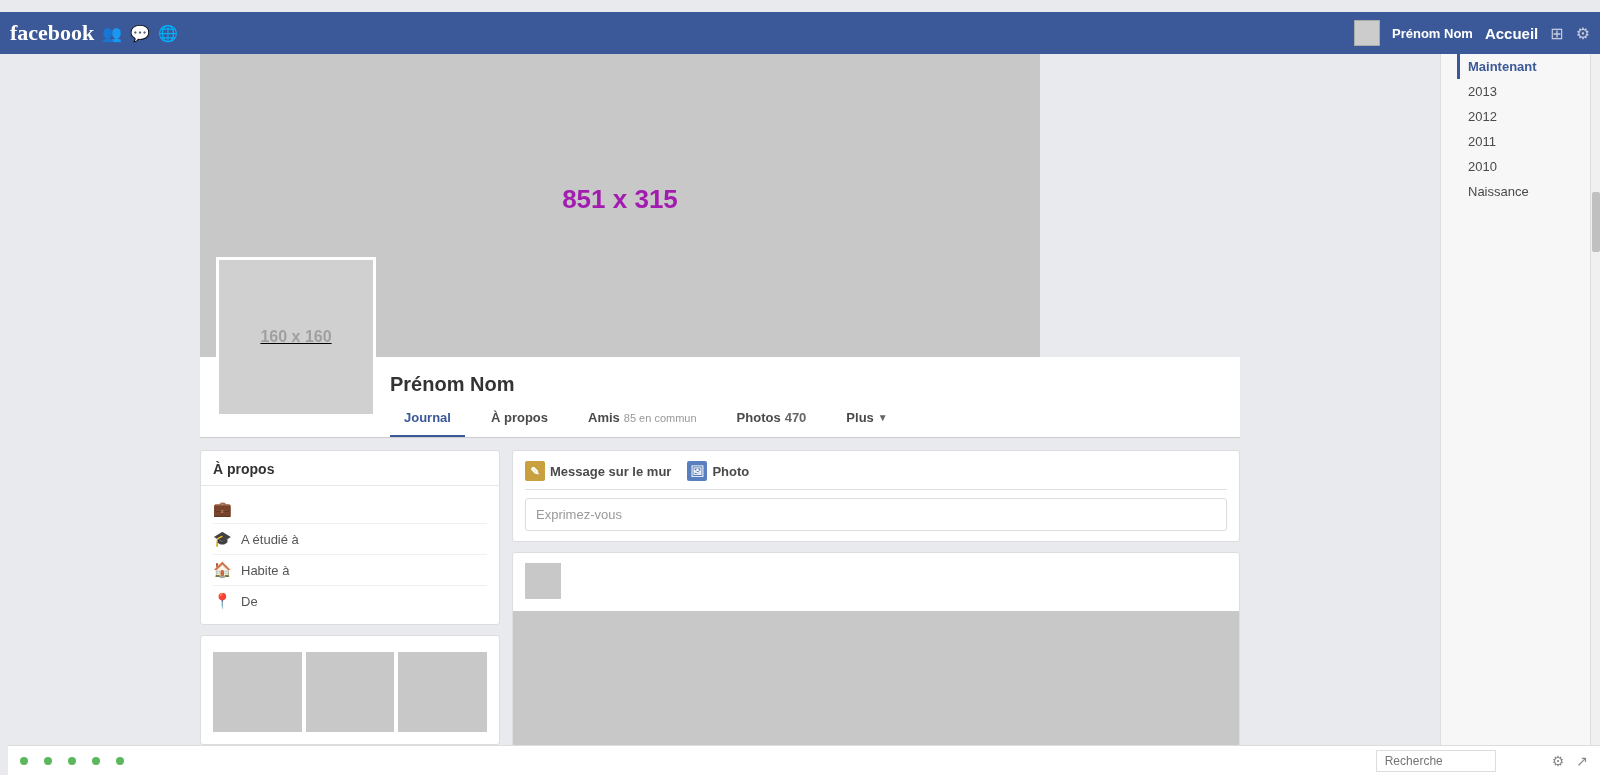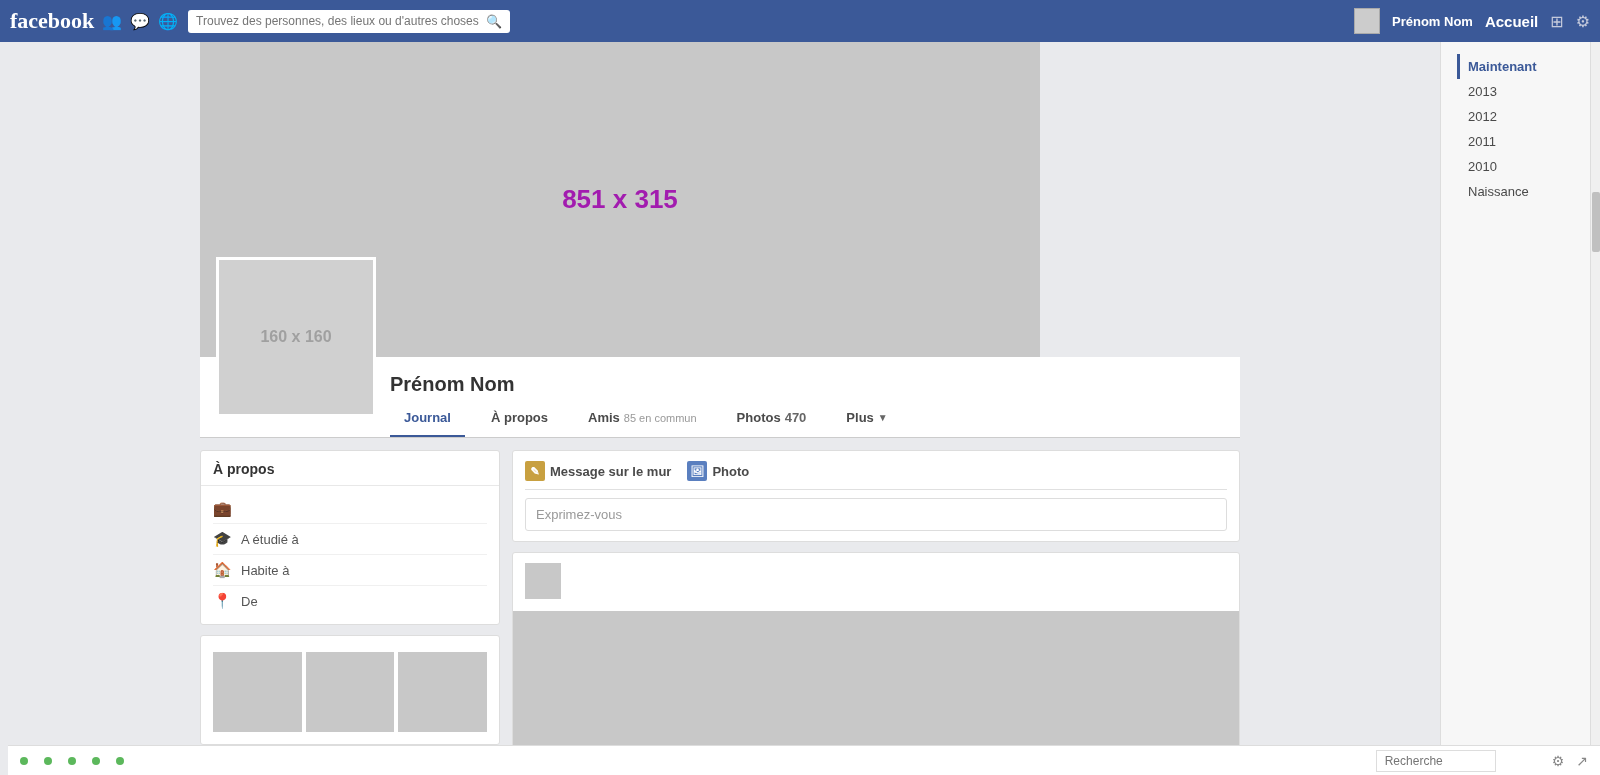--- a/index.html
+++ b/index.html
@@ -6,21 +6,21 @@
     body { font-family: Arial, Helvetica, sans-serif; font-size: 13px; background: #e9eaed; min-width: 1600px; }
 
     
     #topnav {
       background: #3b5998;
       height: 42px;
       display: flex;
       align-items: center;
       padding: 0 10px;
       position: fixed;
-      top: 0; left: 0; right: 0;
+      top: 12px; left: 0; right: 0;
       z-index: 100;
     }
     #topnav .fb-logo {
       color: #fff;
       font-size: 22px;
       font-weight: bold;
       font-family: Georgia, serif;
       margin-right: 8px;
       text-decoration: none;
     }
@@ -109,20 +109,21 @@
       position: absolute;
       left: 16px;
       bottom: -60px;
       width: 160px;
       height: 160px;
       background: #d0d0d0;
       border: 3px solid #fff;
       display: flex;
       align-items: center;
       justify-content: center;
+      text-decoration: underline;
     }
     .profile-pic .pic-label {
       color: #a0a0a0;
       font-size: 16px;
       font-weight: bold;
     }
 
     
     .profile-bar {
       background: #fff;
@@ -437,24 +438,20 @@
   </style>
 </head>
 <body>
 
 <div id="topnav">
   <a href="#" class="fb-logo">facebook</a>
   <div class="nav-icons">
     <span class="nav-icon">👥</span>
     <span class="nav-icon">💬</span>
     <span class="nav-icon">🌐</span>
-  </div>
-  <div class="search-bar">
-    <input type="text" placeholder="Trouvez des personnes, des lieux ou d'autres choses" style="">
-    <span class="search-btn">🔍</span>
   </div>
   <div class="right-nav">
     <div class="user-avatar"></div>
     <span class="user-name">Prénom Nom</span>
     <a href="#" class="nav-text-link">Accueil</a>
     <span class="settings-icon">⊞</span>
     <span class="settings-icon">⚙</span>
   </div>
 </div>
 

